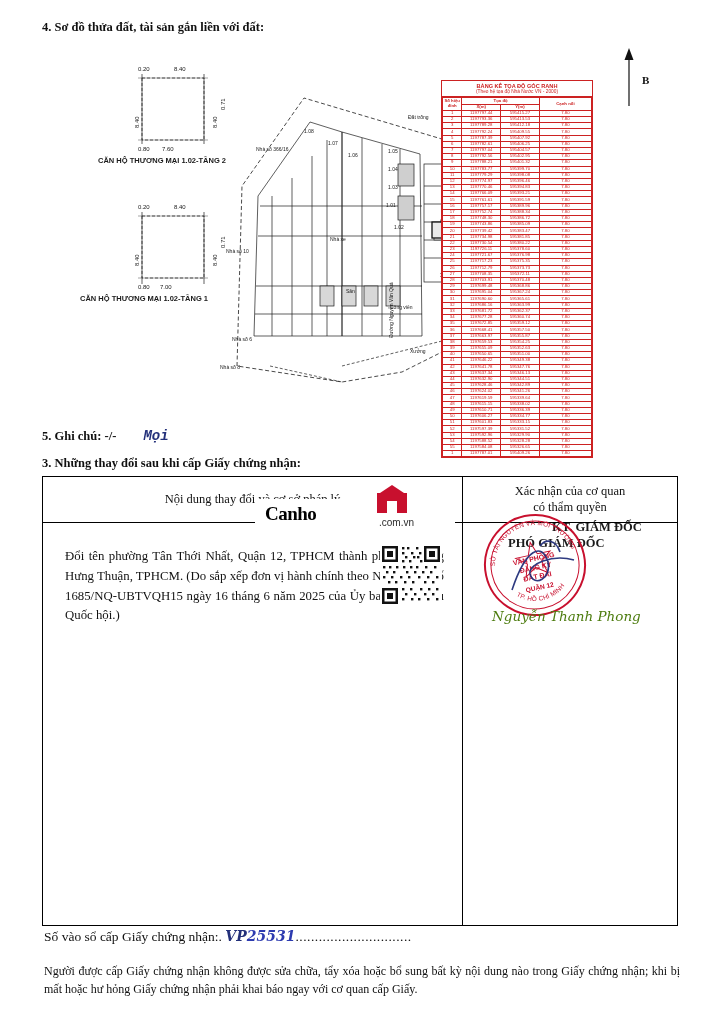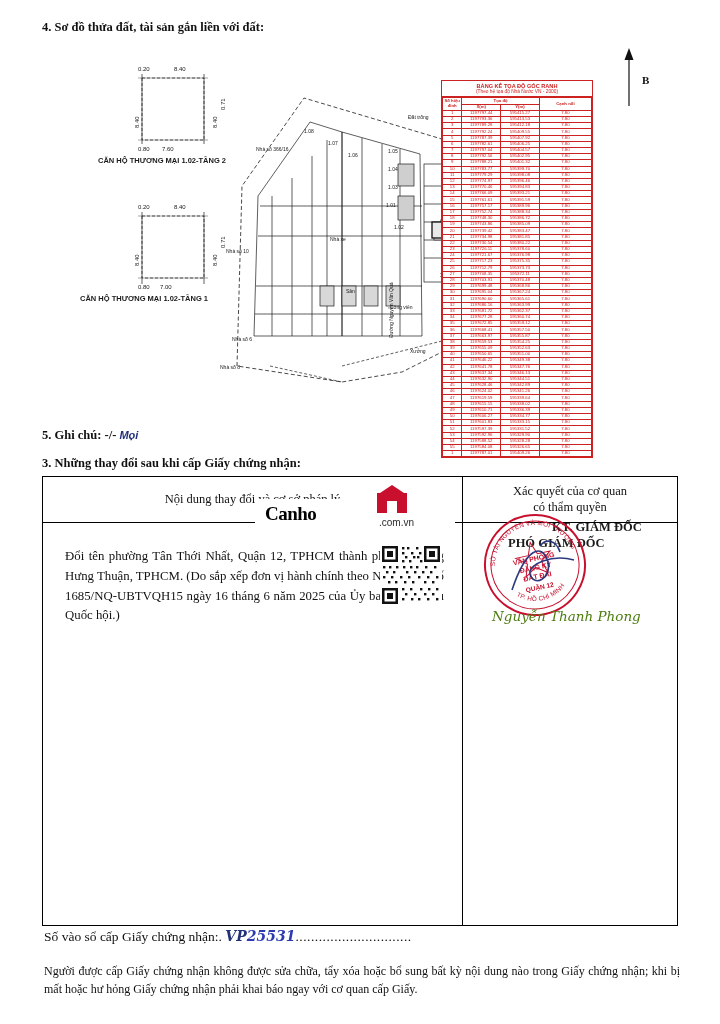--- a/index.html
+++ b/index.html
@@ -30,24 +30,25 @@
     font-weight: bold;
     font-size: 12.5px;
     color: #111;
     white-space: nowrap;
   }
   #sec4 { left: 42px; top: 20px; }
   #sec5 { left: 42px; top: 428px; }
   #sec6 { left: 42px; top: 456px; }
 
   .handwrite {
-    font-family: Liberation Sans, sans-serif;
+    font-family: Liberation Mono, monospace;
     font-style: italic;
     color: #2b2f8a;
-    font-size: 11px;
+    font-size: 14px;
+    margin-left: 24px;
   }
   .hw-ink {
     color: #23307a;
   }
 
   
   #drawing {
     position: absolute;
     left: 42px;
     top: 36px;
@@ -800,21 +801,21 @@
     <span class="handwrite hw-ink">Mọi</span>
   </div>
 
   <div class="sec-head" id="sec6">3. Những thay đổi sau khi cấp Giấy chứng nhận:</div>
 
   <div id="tbl6">
     <div class="hdr">
       <div class="c1">Nội dung thay đổi và cơ sở pháp lý</div>
       <div class="c2">
         <span>
-          <span>Xác quyết của cơ quan</span><br>
+          <span>Xác nhận của cơ quan</span><br>
           <span>có thẩm quyền</span>
         </span>
       </div>
     </div>
     <div class="bdy">
       <div class="c1">
         <p class="note">Đổi tên phường Tân Thới Nhất, Quận 12, TPHCM thành phường Đông Hưng Thuận, TPHCM. (Do sắp xếp đơn vị hành chính theo Nghị quyết số 1685/NQ-UBTVQH15 ngày 16 tháng 6 năm 2025 của Ủy ban thường vụ Quốc hội.)</p>
       </div>
       <div class="c2"></div>
     </div>

